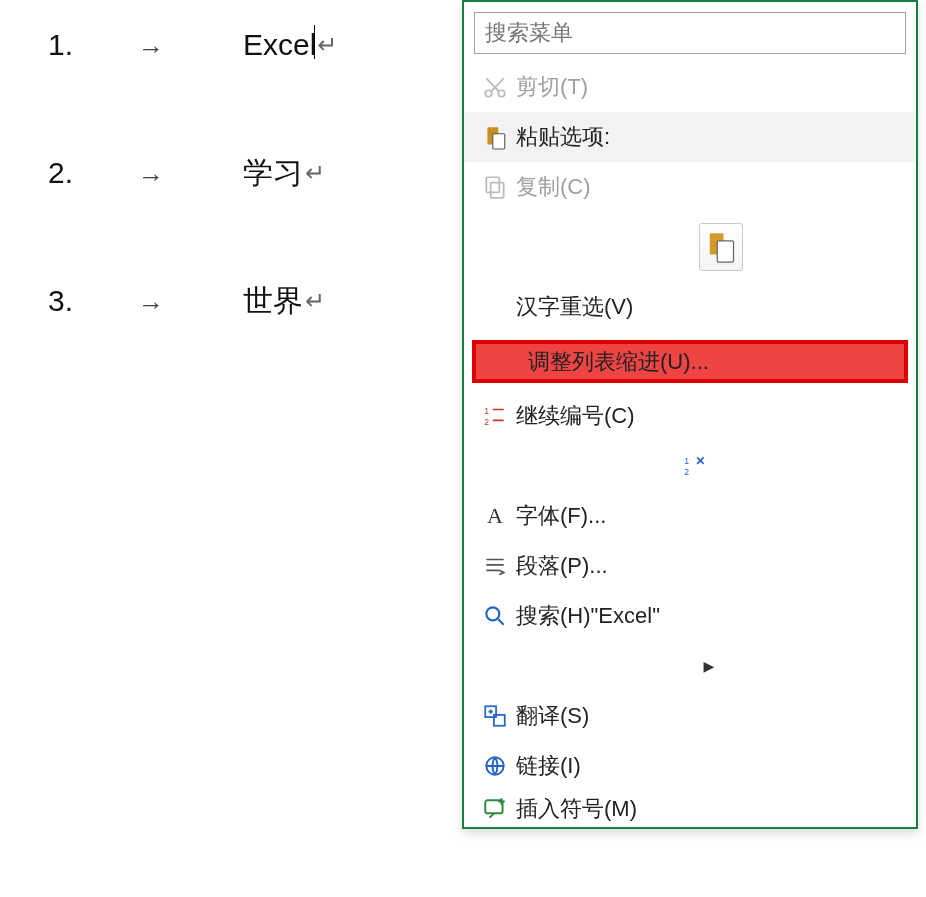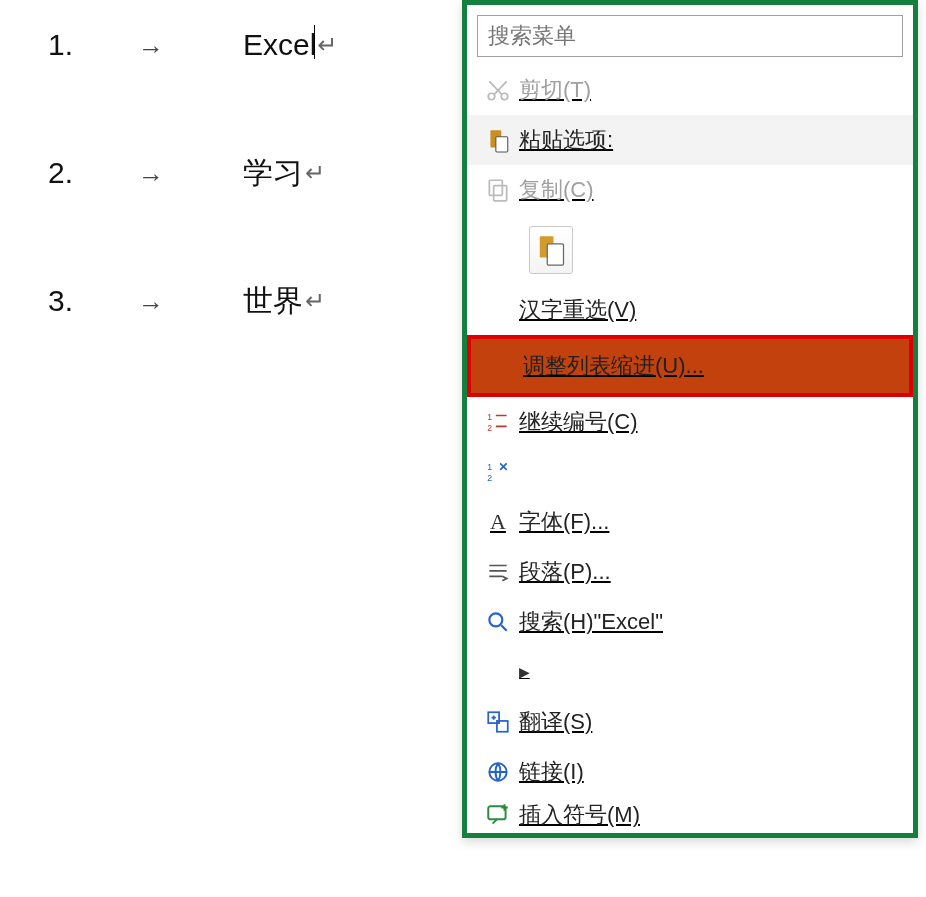--- a/index.html
+++ b/index.html
@@ -45,23 +45,22 @@
     top: -3px;
   }
 
   
   .menu {
     position: absolute;
     left: 462px;
     top: 0;
     width: 456px;
     background: #fff;
-    border: 5px solid #15803d;
+    border: 2px solid #15803d;
     box-shadow: 0 4px 10px rgba(0,0,0,0.15);
-    text-decoration: underline;
   }
   .search-wrap { padding: 10px 10px 8px 10px; }
   .search-input {
     width: 100%;
     height: 42px;
     border: 1px solid #a0a0a0;
     font-size: 22px;
     padding: 0 10px;
     color: #555;
     outline: none;
@@ -69,35 +68,36 @@
   }
 
   .item {
     display: flex;
     align-items: center;
     height: 50px;
     padding-left: 10px;
     font-size: 22px;
     color: #222;
     position: relative;
+    justify-content: center;
   }
   .item.disabled { color: #a0a0a0; }
   .item .icon {
     width: 42px;
     display: flex;
     justify-content: center;
     align-items: center;
     color: #555;
     flex-shrink: 0;
   }
   .item.disabled .icon { color: #bbb; }
   .item .label { flex: 1; }
   .item .arrow { padding-right: 14px; color: #333; font-size: 14px; }
   .item.header { background: #f3f3f3; }
-  .item.highlight { background: #c2410c; border: 4px solid #dd0000; height: 62px; margin: 0; }
+  .item.highlight { background: #ef4444; border: 4px solid #dd0000; height: 43px; margin: 8px; }
   .paste-icon-row { height: 70px; }
   .paste-btn {
     width: 44px;
     height: 48px;
     margin-left: 52px;
     border: 1px solid #c9c9c9;
     background: linear-gradient(#fff,#f4f4f4);
     display: flex;
     justify-content: center;
     align-items: center;

